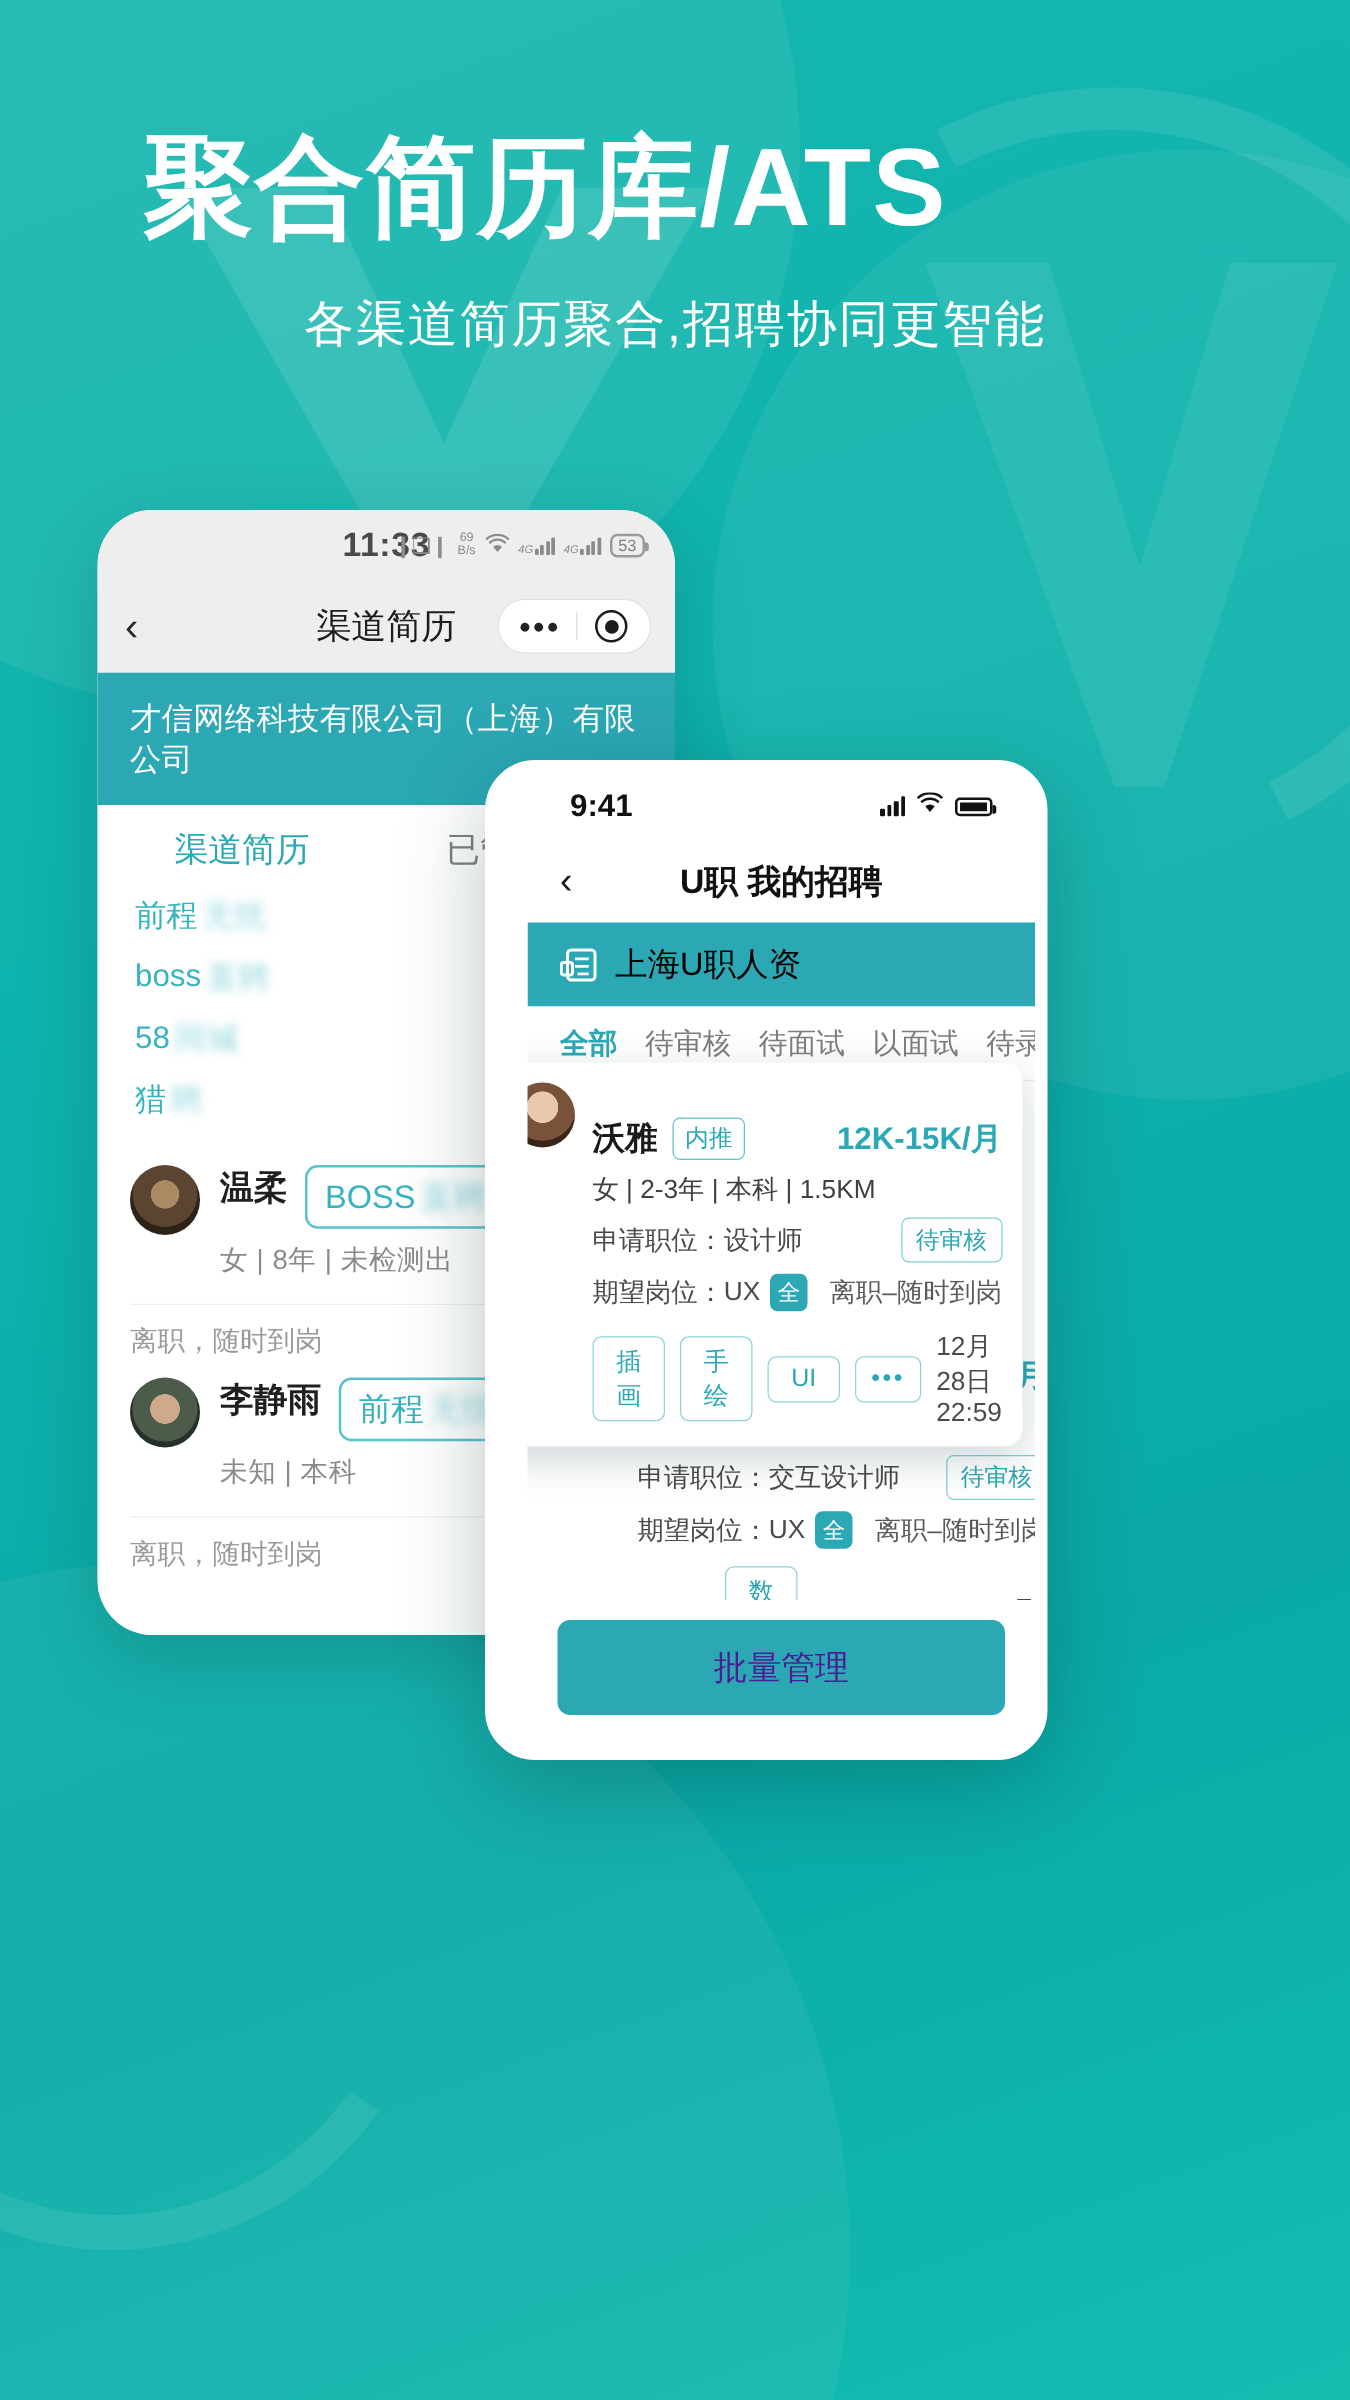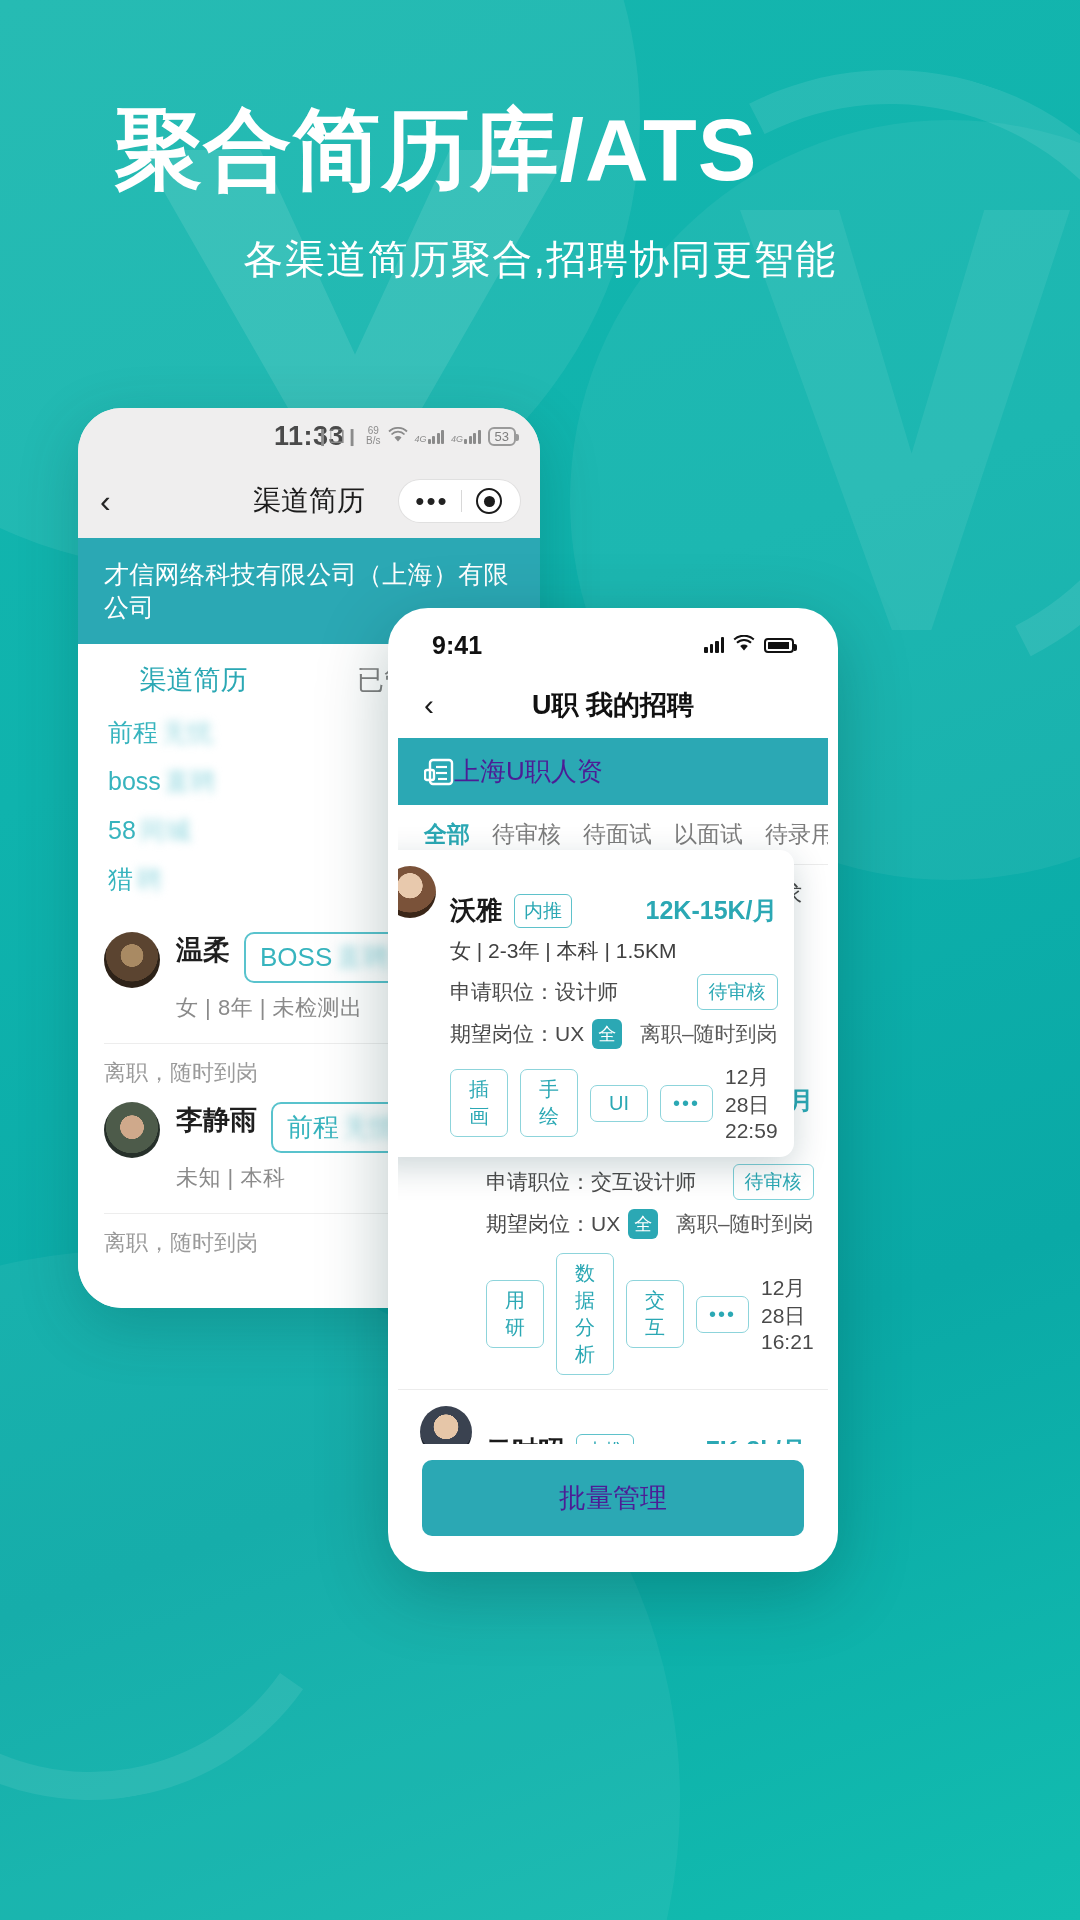--- a/index.html
+++ b/index.html
@@ -99,25 +99,26 @@
     overflow: hidden;
   }
   .phone1 {
     left: 78px; top: 408px;
     width: 462px; height: 900px;
     border-radius: 44px;
     background: #efefef;
   }
   .phone2 {
     left: 388px; top: 608px;
-    width: 450px; height: 964px;
+    width: 450px; height: 800px;
     border-radius: 40px;
     background: #ffffff;
     border: 10px solid #ffffff;
     box-shadow: 0 20px 70px rgba(0,50,50,0.28);
+    padding-left: 24px;
   }
 
   
   .p1-status {
     height: 56px;
     background: #efeeee;
     display: flex;
     align-items: center;
     justify-content: center;
     position: relative;
@@ -249,22 +250,22 @@
   .p2-batt:after{ content:''; position:absolute; right:-5px; top:4px; width:3px;height:7px; background:#111; border-radius:0 2px 2px 0;}
   .p2-nav {
     height:66px; display:flex; align-items:center; position:relative; padding:0 26px;
   }
   .p2-back { font-size:30px; color:#1b1b1b; font-weight:300; }
   .p2-title {
     position:absolute; left:0; right:0; text-align:center;
     font-size:27px; color:#111; font-weight:700;
   }
   .p2-orgbar {
-    background:#2ba8b4; color:#4c1d95;
-    display:flex; align-items:center; 
+    background:#2ba8b4; color:#000000;
+    display:flex; align-items:center; gap:14px;
     padding: 16px 26px; font-size:26px;
   }
   .doc-icon { width:30px; height:32px; flex:0 0 30px; }
   .p2-tabs {
     display:flex; align-items:center;
     padding: 14px 20px 0 26px; gap:22px;
     border-bottom:1px solid #ececec;
     position:relative;
   }
   .p2-tab { font-size:23px; color:#7d7d7d; padding-bottom:14px; position:relative; white-space:nowrap;}

